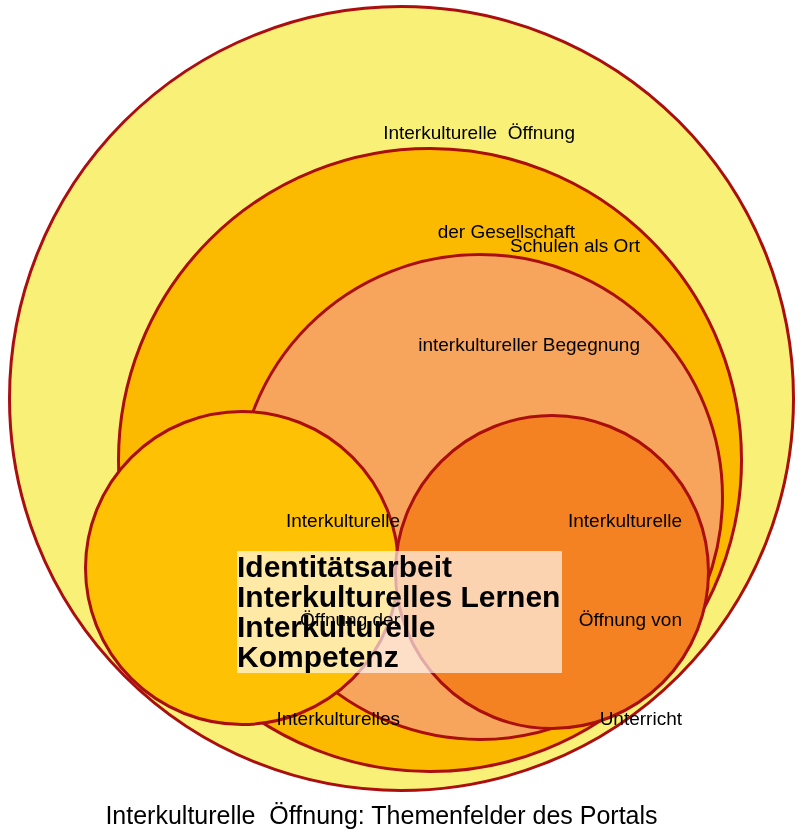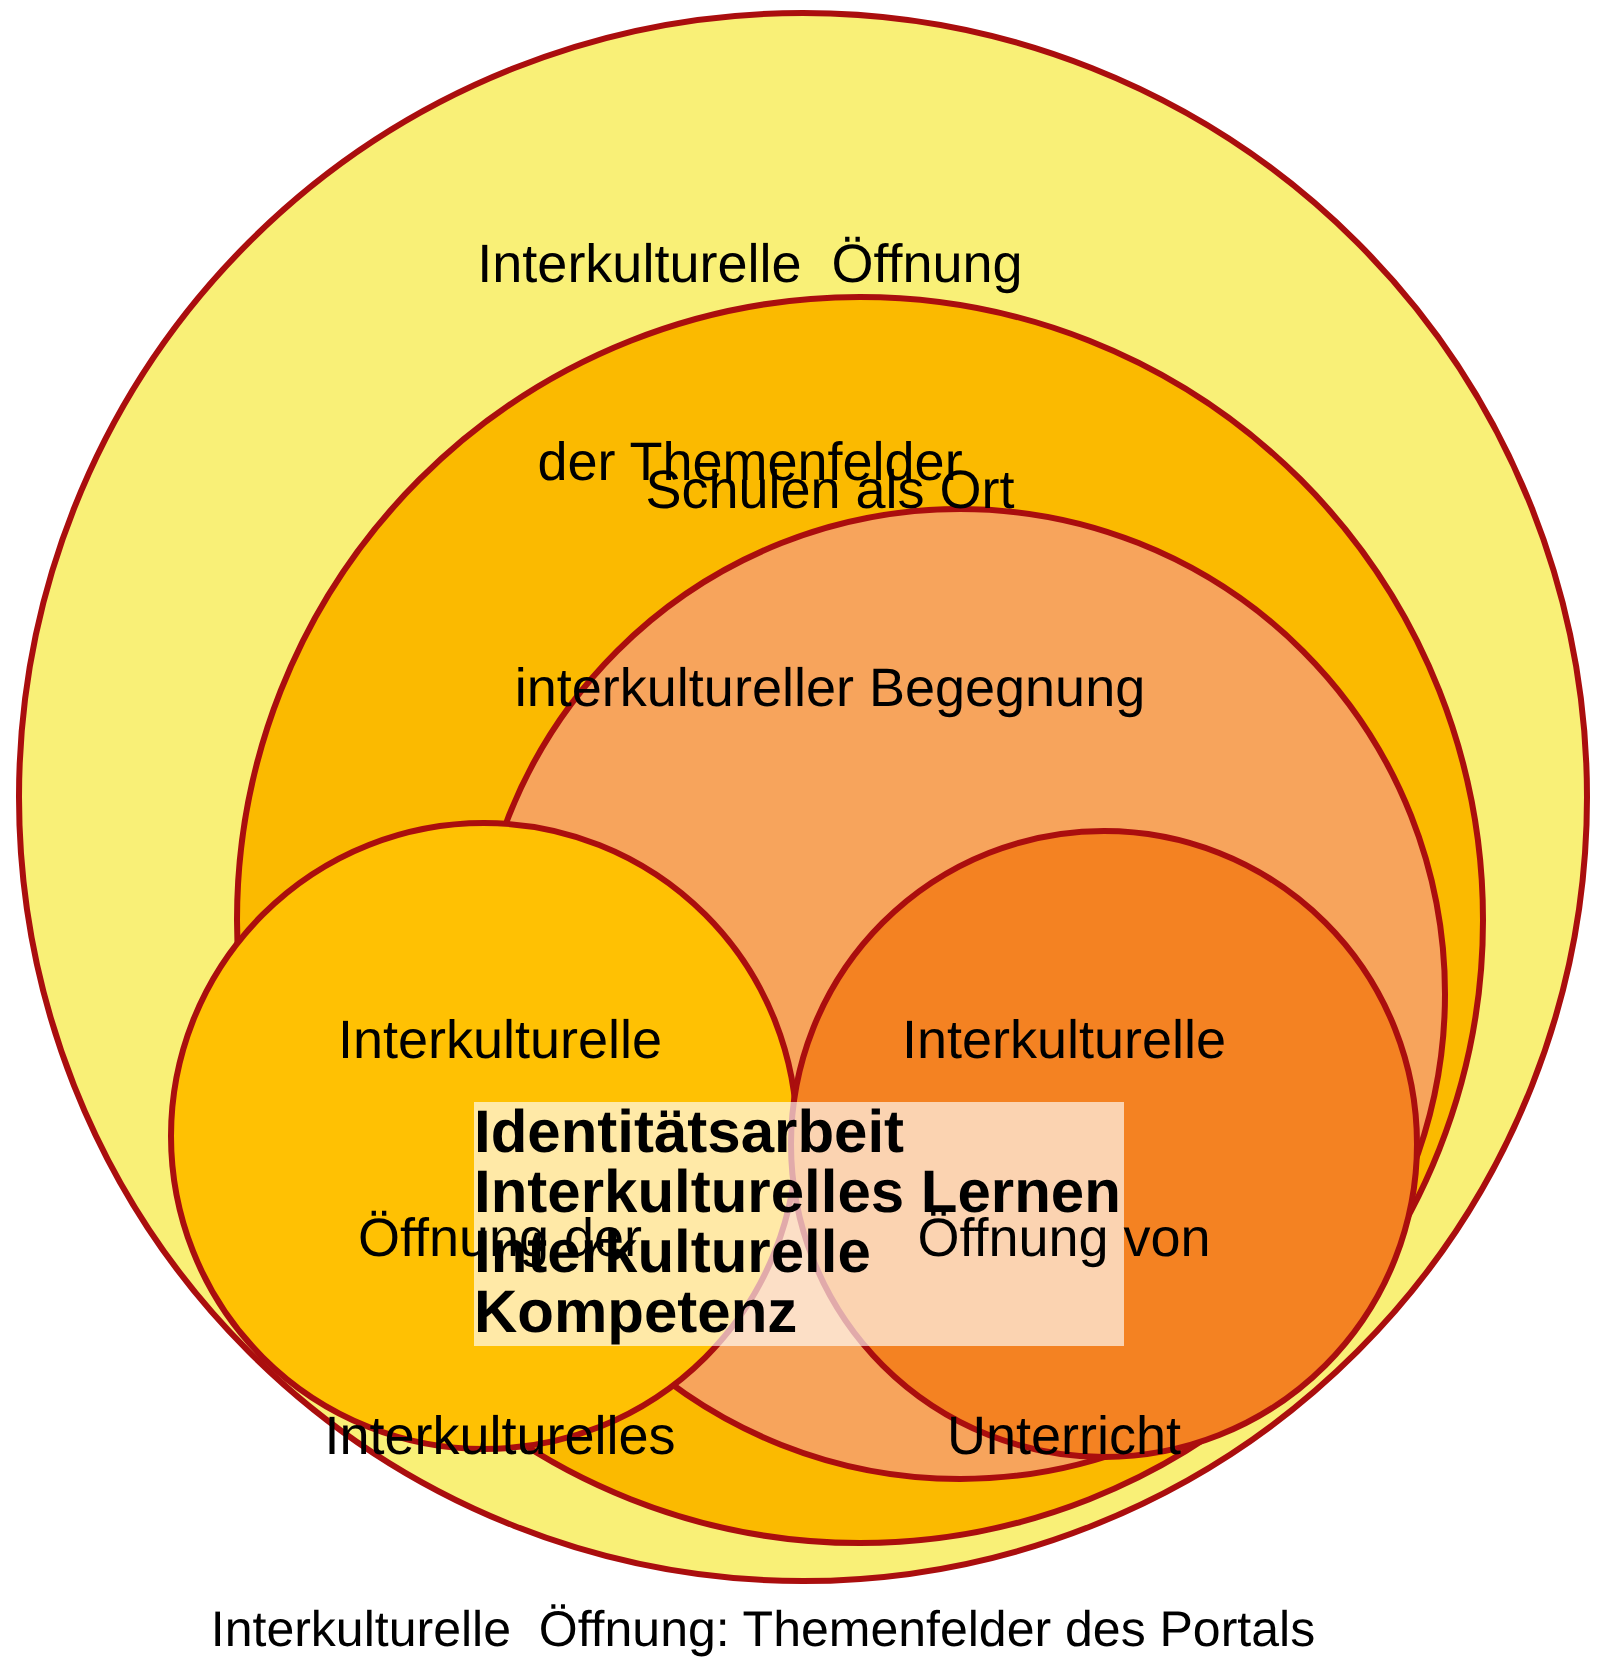--- a/index.html
+++ b/index.html
@@ -19,22 +19,22 @@
     box-sizing: border-box;
   }
   #c-society     { left: 8px;   top: 5px;   width: 787px; height: 787px; }
   #c-schools     { left: 117px; top: 147px; width: 626px; height: 626px; }
   #c-process     { left: 236px; top: 253px; width: 488px; height: 488px; }
   #c-community   { left: 84px;  top: 410px; width: 316px; height: 316px; }
   #c-instruction { left: 394px; top: 414px; width: 316px; height: 316px; }
 
   .label {
     position: absolute;
-    text-align: center;
-    font-size: 27px;
+    text-align: right;
+    font-size: 19px;
     line-height: 33px;
     white-space: pre-wrap;
     pointer-events: none;
   }
   #l-society     { left: 175px; top: 50px;  width: 400px; }
   #l-schools     { left: 190px; top: 163px; width: 450px; }
   #l-process     { left: 257px; top: 291px; width: 450px; }
   #l-community   { left: 100px; top: 438px; width: 300px; }
   #l-instruction { left: 382px; top: 438px; width: 300px; }
 
@@ -76,21 +76,21 @@
   <div class="circle" id="c-instruction" style="background-color: rgb(244, 130, 34); border-color: rgb(170, 14, 14);"></div>
 
   <div class="center-box" style="background-color: rgba(255, 255, 255, 0.65);">
     <div>Identitätsarbeit</div>
     <div>Interkulturelles Lernen</div>
     <div>Interkulturelle Kompetenz</div>
   </div>
 
   <div class="label" id="l-society">
     <div>Interkulturelle  Öffnung</div>
-    <div>der Themenfelder</div>
+    <div>der Gesellschaft</div>
   </div>
 
   <div class="label" id="l-schools">
     <div>Schulen als Ort</div>
     <div>interkultureller Begegnung</div>
   </div>
 
 
   <div class="label" id="l-community">
     <div>Interkulturelle</div>

